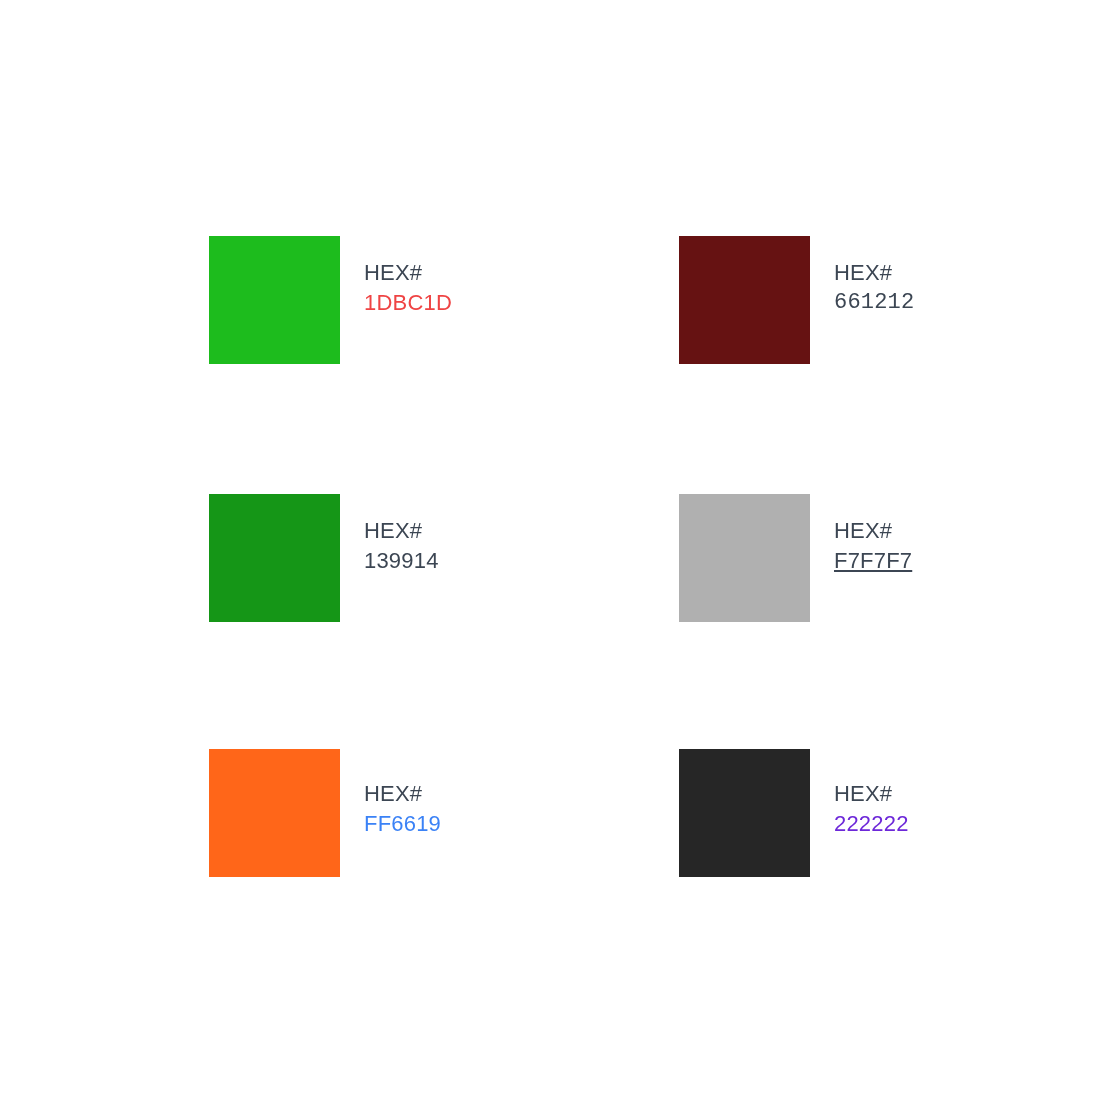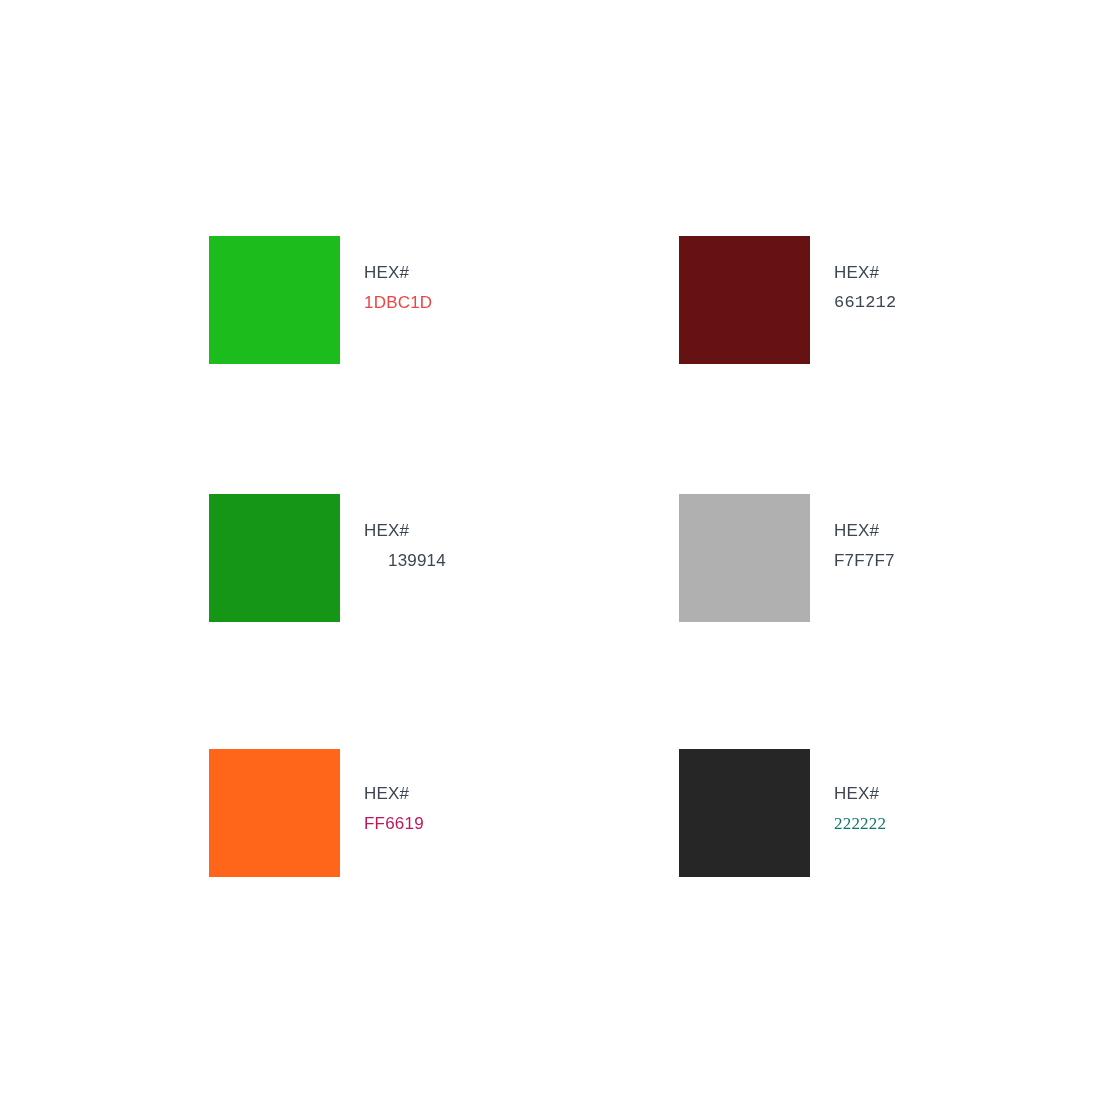--- a/index.html
+++ b/index.html
@@ -42,21 +42,21 @@
     margin-left: 24px;
     display: flex;
     flex-direction: column;
     justify-content: flex-start;
     padding-top: 22px;
   }
 
   .swatch-label-title,
   .swatch-label-code {
     font-family: "Liberation Sans", sans-serif;
-    font-size: 17px;
+    font-size: 22px;
     line-height: 30px;
     letter-spacing: 0.2px;
     color: #3C4653;
     white-space: nowrap;
   }
 
   
   .col-1 { left: 209px; }
   .col-2 { left: 679px; }
 
@@ -86,41 +86,41 @@
     <div class="swatch-label">
       <span class="swatch-label-title" style="color: rgb(60, 70, 83);">HEX#</span>
       <span class="swatch-label-code" style="color: rgb(60, 70, 83); font-family: Liberation Mono, monospace;">661212</span>
     </div>
   </div>
 
   <div class="swatch-item col-1 row-2">
     <div class="swatch-chip" style="background-color: rgb(21, 150, 23);"></div>
     <div class="swatch-label">
       <span class="swatch-label-title" style="color: rgb(60, 70, 83);">HEX#</span>
-      <span class="swatch-label-code" style="color: rgb(60, 70, 83); margin-left: 24px;">139914</span>
+      <span class="swatch-label-code" style="color: rgb(60, 70, 83);">139914</span>
     </div>
   </div>
 
   <div class="swatch-item col-2 row-2">
     <div class="swatch-chip" style="background-color: rgb(176, 176, 176);"></div>
     <div class="swatch-label">
       <span class="swatch-label-title" style="color: rgb(60, 70, 83);">HEX#</span>
-      <span class="swatch-label-code" style="color: rgb(60, 70, 83);">F7F7F7</span>
+      <span class="swatch-label-code" style="color: rgb(60, 70, 83); text-decoration: underline;">F7F7F7</span>
     </div>
   </div>
 
   <div class="swatch-item col-1 row-3">
     <div class="swatch-chip" style="background-color: rgb(255, 102, 25);"></div>
     <div class="swatch-label">
       <span class="swatch-label-title" style="color: rgb(60, 70, 83);">HEX#</span>
-      <span class="swatch-label-code" style="color: #be185d;">FF6619</span>
+      <span class="swatch-label-code" style="color: #3b82f6;">FF6619</span>
     </div>
   </div>
 
   <div class="swatch-item col-2 row-3">
     <div class="swatch-chip" style="background-color: rgb(38, 38, 38);"></div>
     <div class="swatch-label">
       <span class="swatch-label-title" style="color: rgb(60, 70, 83);">HEX#</span>
-      <span class="swatch-label-code" style="color: #0f766e; font-family: Liberation Serif, serif;">222222</span>
+      <span class="swatch-label-code" style="color: #6d28d9;">222222</span>
     </div>
   </div>
 
 </div>
 
 </body></html>

